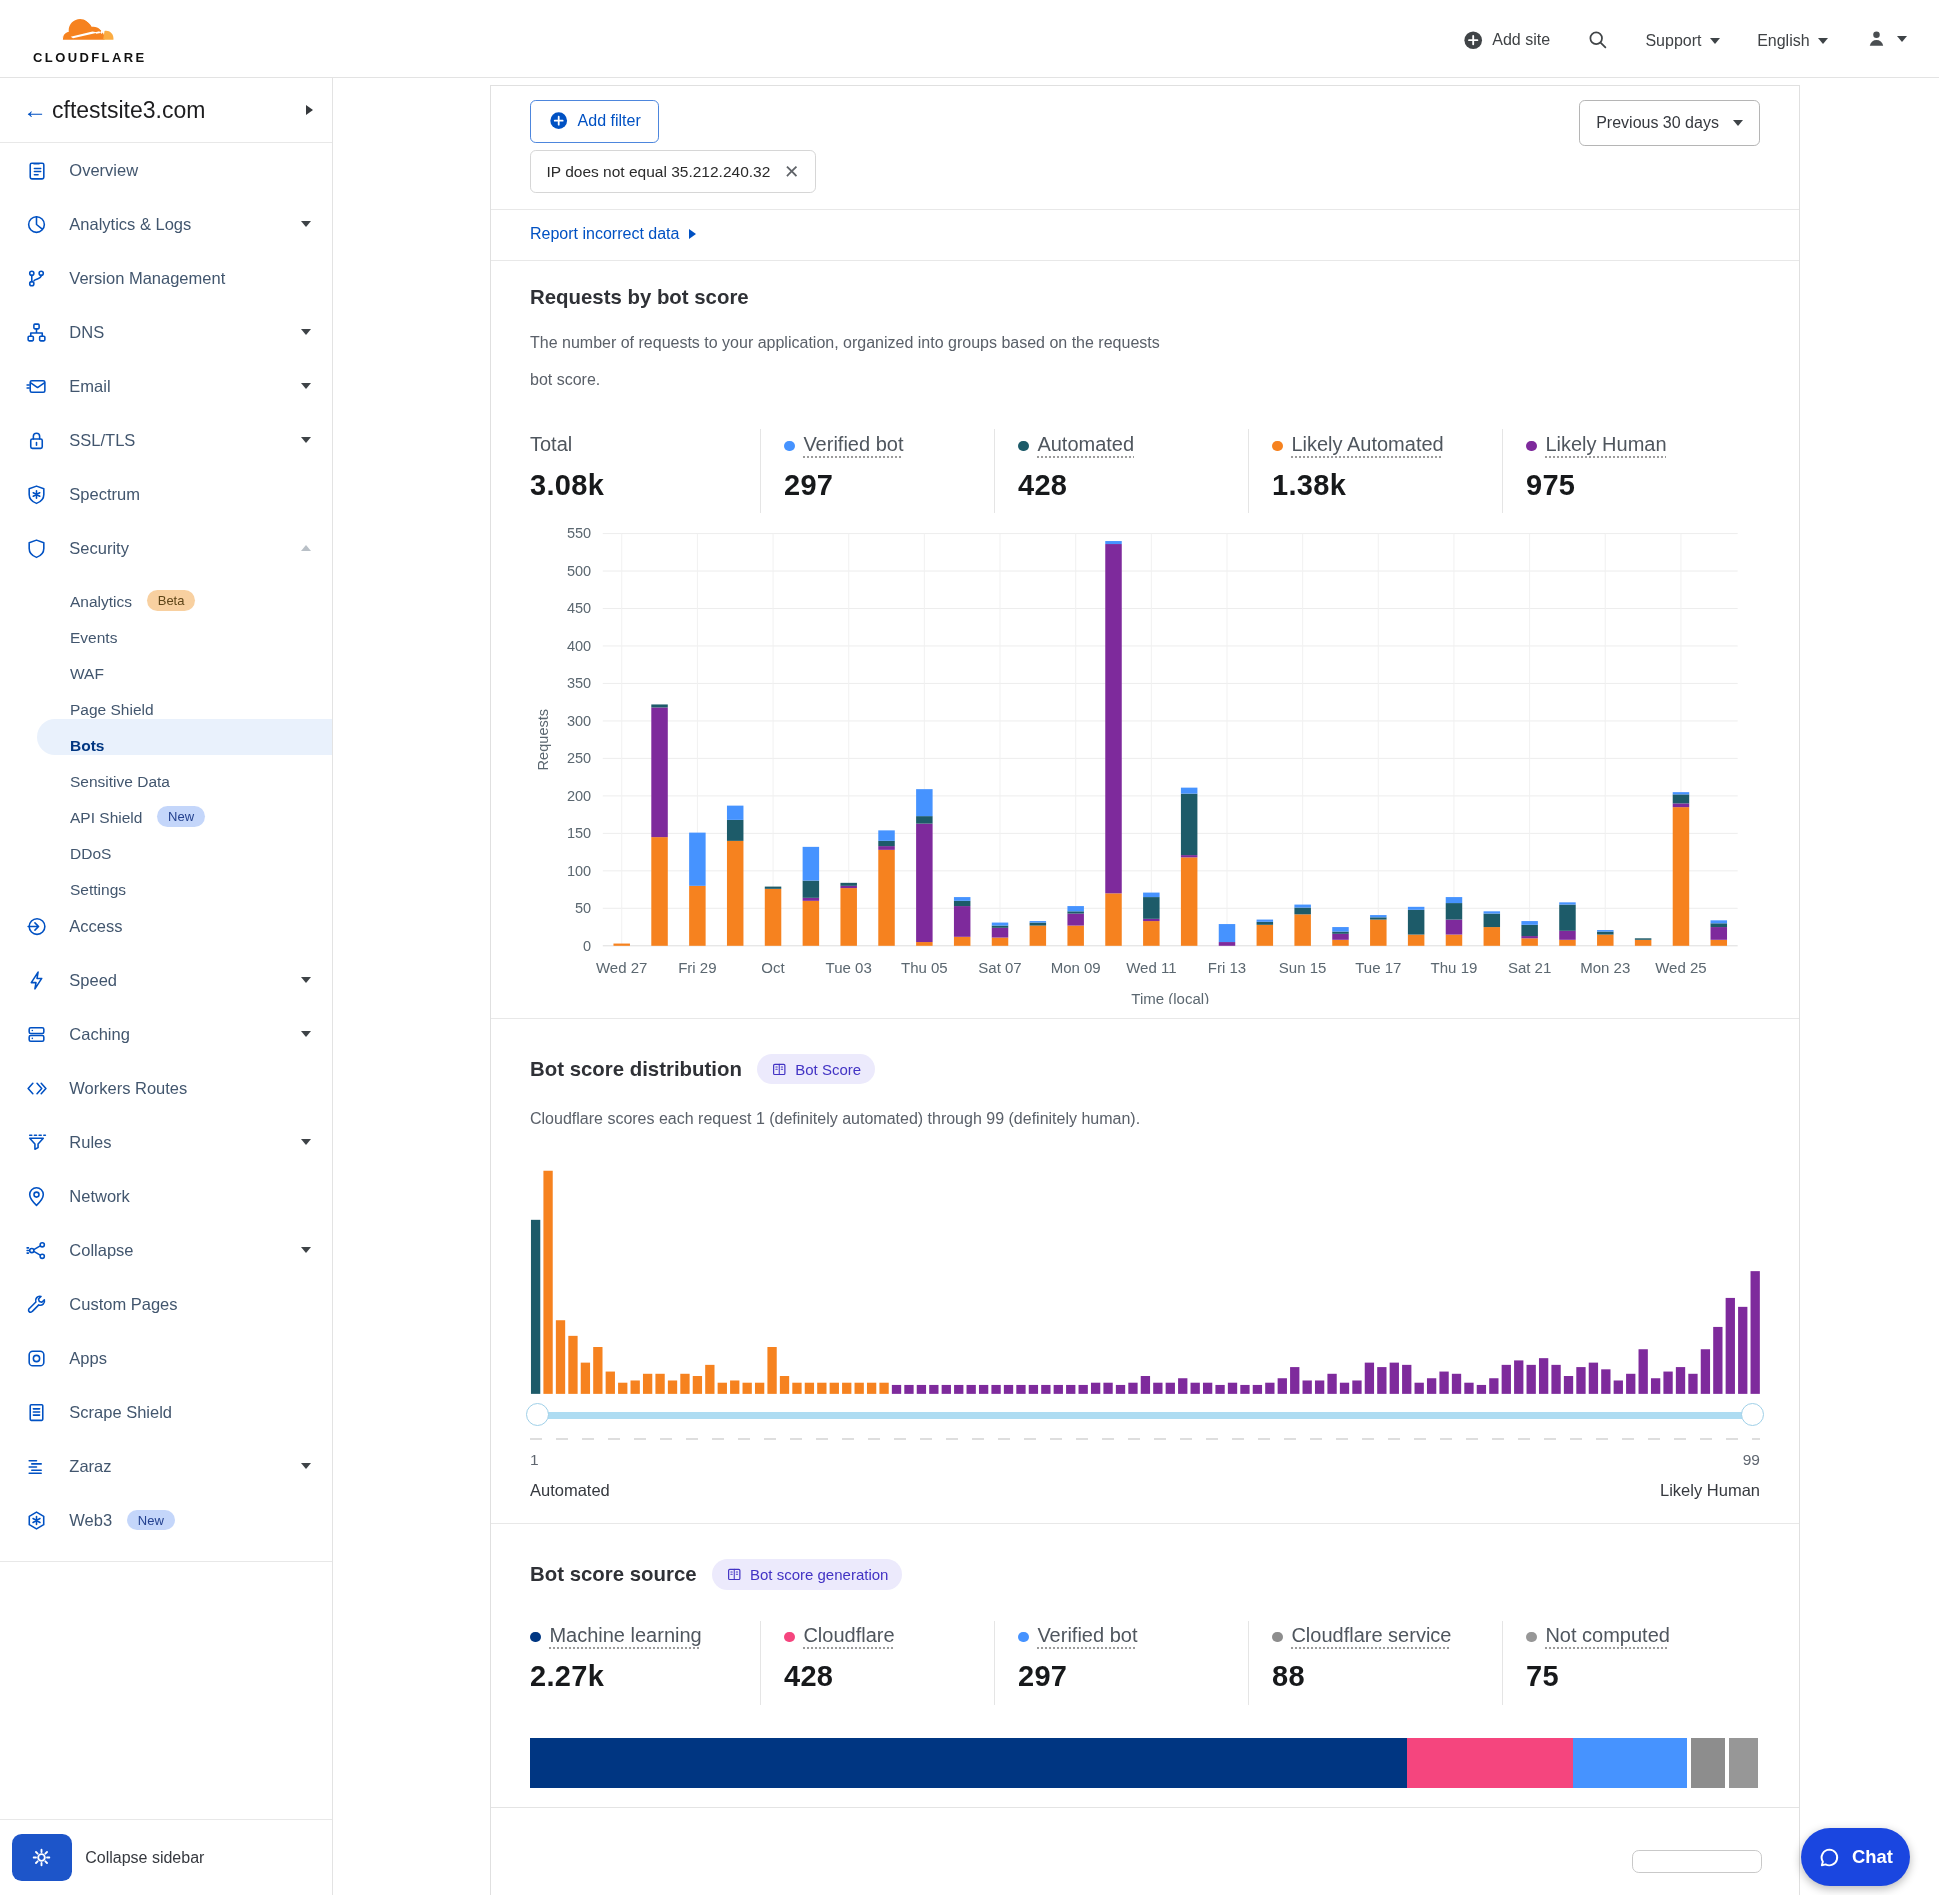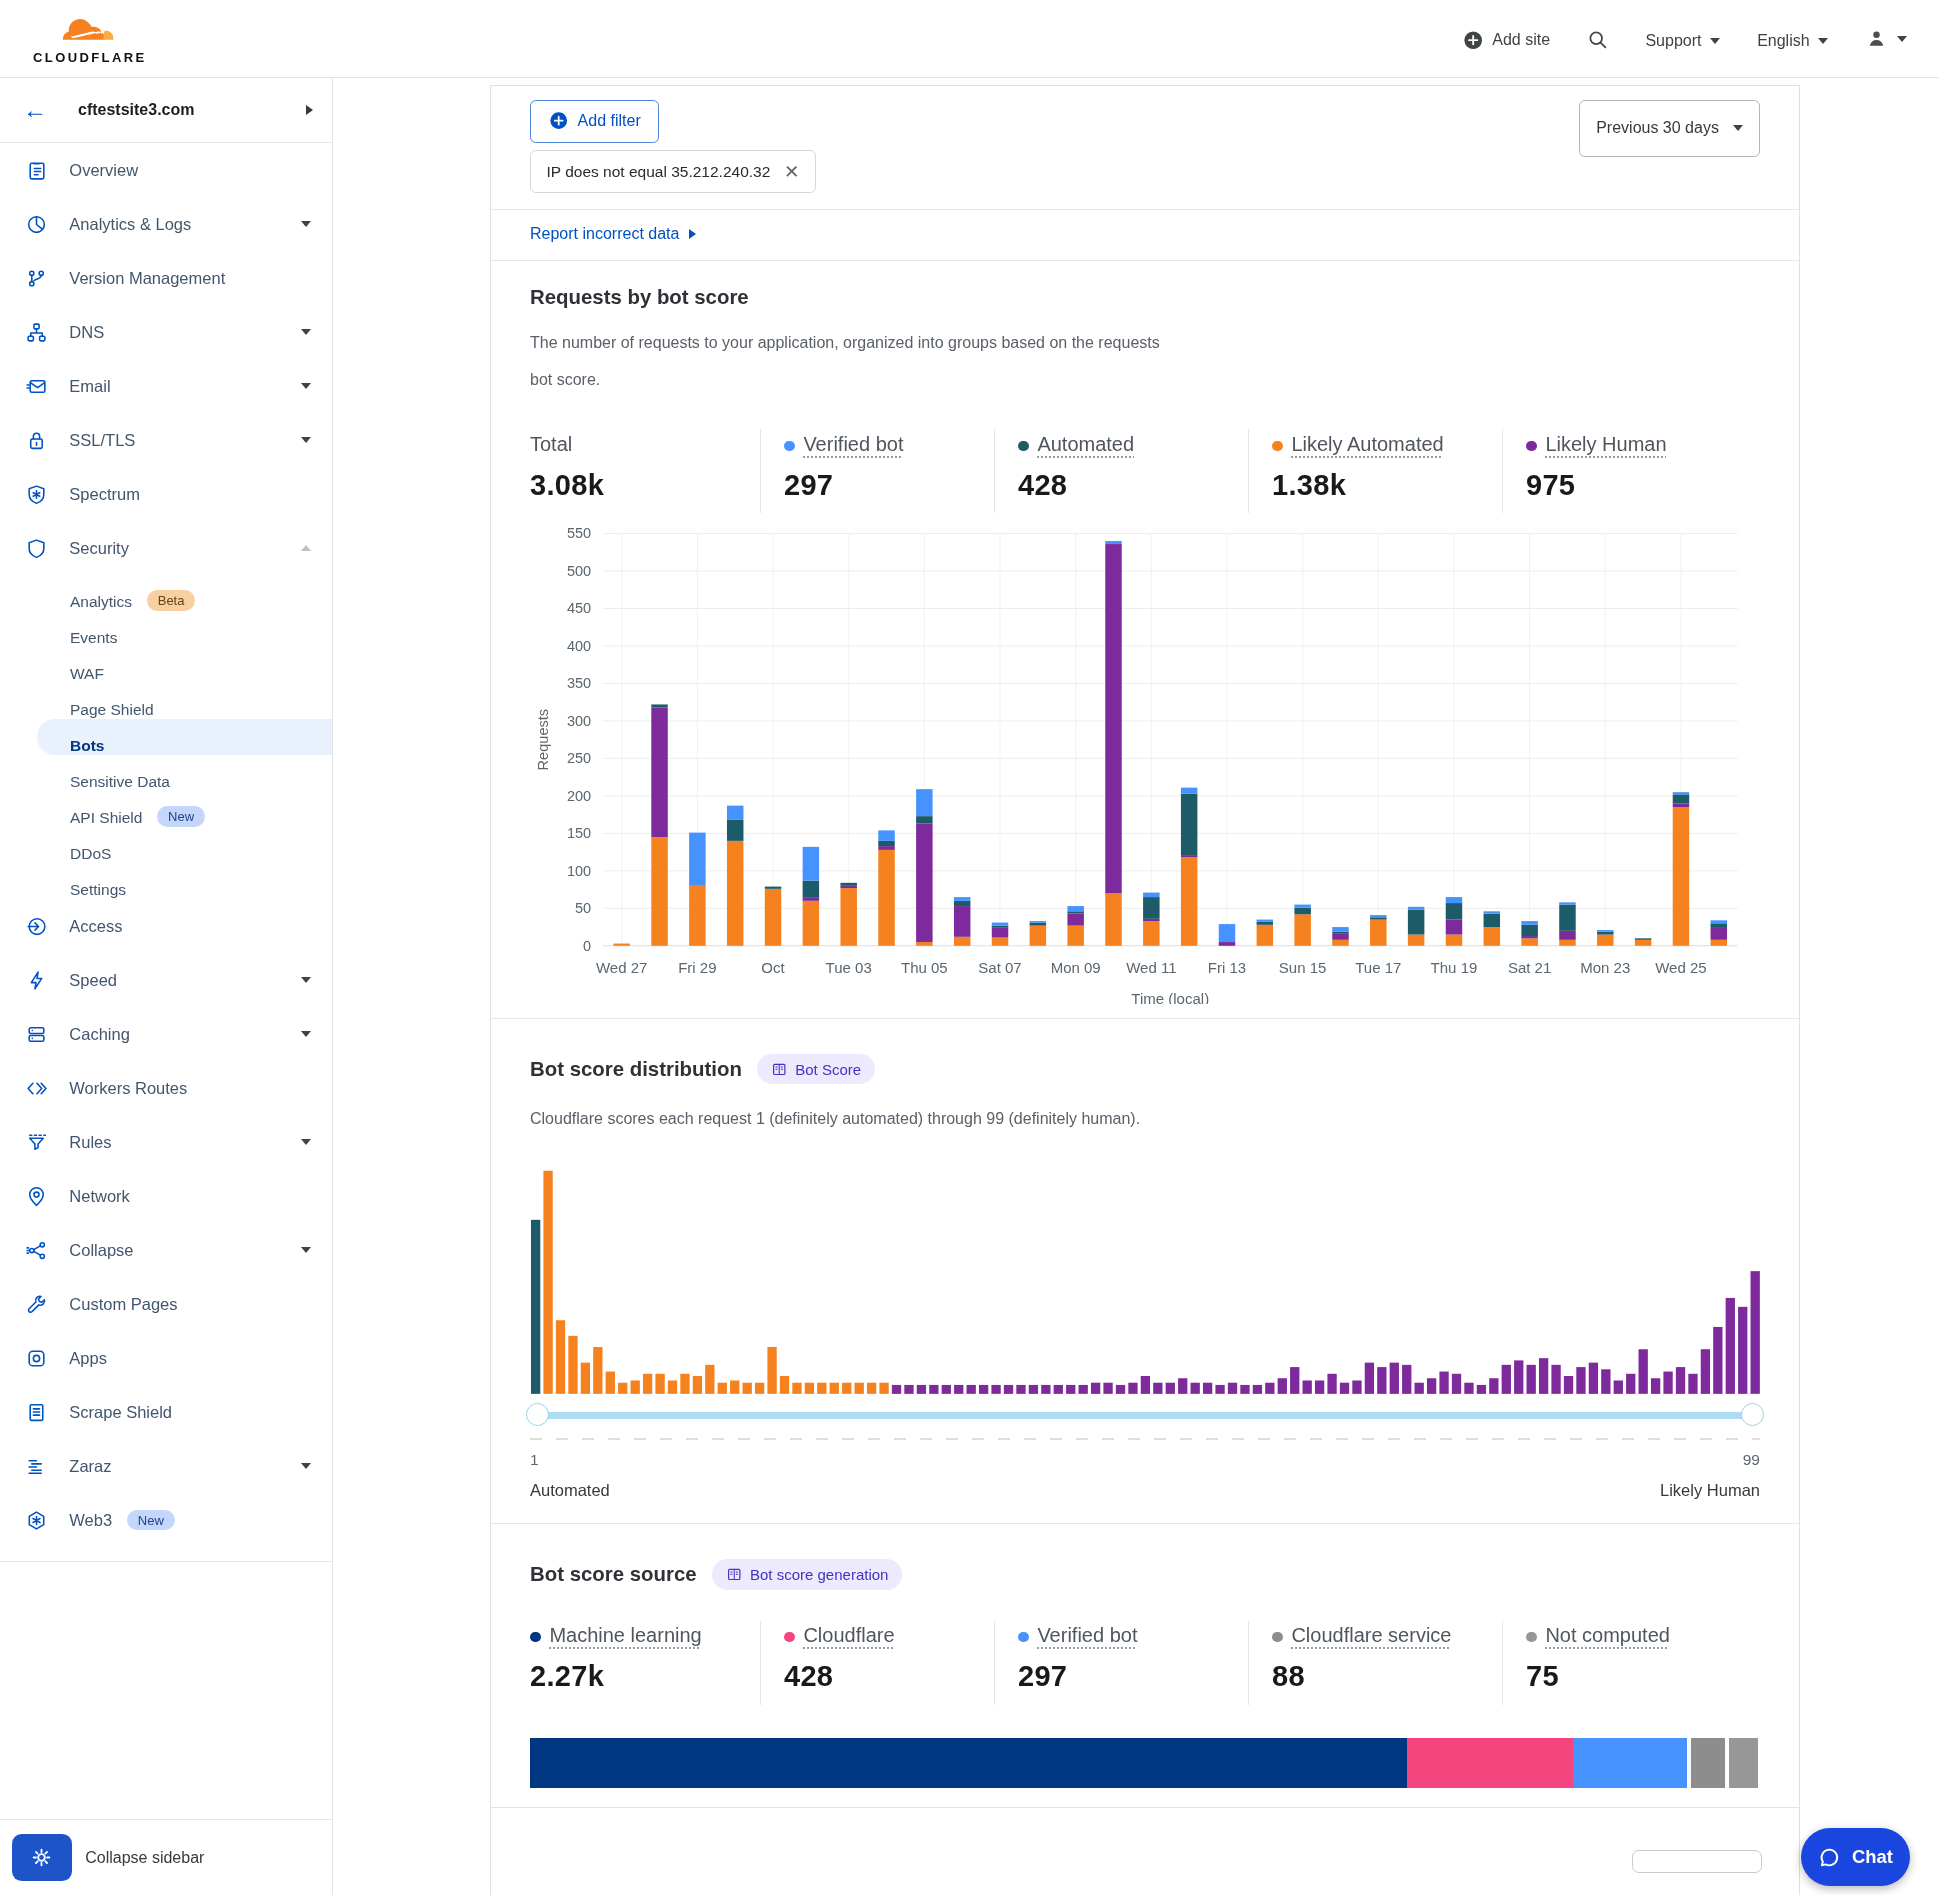--- a/index.html
+++ b/index.html
@@ -15,21 +15,21 @@
   .brand{display:flex;flex-direction:column;align-items:center;line-height:1}
   .brand-text{font-size:13px;font-weight:bold;letter-spacing:2.4px;color:#111;margin-top:1px}
   .topnav{display:flex;align-items:flex-end;gap:37px;color:#3f4245;font-size:16px}
   .topnav-item{display:flex;align-items:center;gap:8.7px;cursor:pointer}
   .caret-dn{width:0;height:0;border-left:5.8px solid transparent;border-right:5.8px solid transparent;border-top:6.8px solid #3e4347}
   .caret-dn.lt{border-top-color:#9aa3ad;border-top:none;border-bottom:6.8px solid #b9c0c7}
   
   .sidebar{position:absolute;top:78px;left:0;width:333px;bottom:0;background:#fff;border-right:1px solid #e3e3e3;box-sizing:border-box;z-index:5}
   .site-row{height:64px;display:flex;align-items:center;padding:0 19.4px 0 23px;border-bottom:1px solid #e8e8e8}
   .back-arrow{color:#0051c3;font-size:24px;line-height:1;font-weight:bold}
-  .site-name{margin-left:31px;font-weight:bold;font-size:16px;color:#1d1d1f;flex:1}
+  .site-name{margin-left:5px;font-weight:normal;font-size:23px;color:#1d1d1f;flex:1}
   .site-caret{width:0;height:0;border-top:5.8px solid transparent;border-bottom:5.8px solid transparent;border-left:7.8px solid #35383b}
   .nav{position:absolute;top:65px;left:0;right:0;bottom:76px;overflow:hidden}
   .nav-item{height:54px;display:flex;align-items:center;padding:0 21.3px 0 25px;color:#42566e;font-size:16.5px;cursor:pointer}
   .nav-icon{width:23px;height:23px;margin-right:21.3px;flex:none}
   .nav-icon svg{width:23px;height:23px;stroke:#0051c3;fill:none;stroke-width:1.5;stroke-linecap:round;stroke-linejoin:round}
   .nav-sub{height:36px;display:flex;align-items:flex-end;padding:0 21.3px 0 70px;color:#42566e;font-size:15.5px;cursor:pointer}
   .nav-sub.selected{background:#e9f1fc;border-radius:18.4px 0 0 18.4px;margin-left:37px;padding-left:33px;font-weight:bold;color:#003681}
   .nav-caret{margin-left:auto}
   .badge{margin-left:15px;font-size:13px;padding:3.9px 10.7px;border-radius:12.6px;line-height:1}
   .badge-beta{background:#f8d0a0;color:#5e4518}
@@ -43,21 +43,21 @@
     border:1px solid #e0e0e0;border-bottom:none;box-sizing:border-box;z-index:1}
   .sec{padding:0 39px;box-sizing:border-box}
   .sec + .sec{border-top:1px solid #e8e8e8}
   .sec-filters{padding:13.6px 39px 15.5px 39px;position:relative}
   .btn-addfilter{display:inline-flex;align-items:center;gap:9.7px;height:43px;padding:0 17.5px;
     border:1px solid #4d86dd;border-radius:5.8px;color:#0051c3;font-size:16px;background:#fff;cursor:pointer}
   .chip-row{margin-top:7.8px}
   .chip{display:inline-flex;align-items:center;gap:13.6px;height:41px;padding:0 15.5px;border:1px solid #d6d6d6;
     border-radius:5.8px;font-size:15.5px;color:#2b2b2b;background:#fff}
   .chip-x{color:#5f6368;font-size:18.4px;line-height:1;cursor:pointer}
-  .range-btn{position:absolute;right:39px;top:13.6px;height:57px;padding:0 16.5px;border:1px solid #b5b5b5;border-radius:5.8px;
+  .range-btn{position:absolute;right:39px;top:13.6px;height:46px;padding:0 16.5px;border:1px solid #b5b5b5;border-radius:5.8px;
     display:flex;align-items:center;gap:13.6px;font-size:16px;color:#36393f;background:#fff;cursor:pointer}
   .sec-report{padding:15.5px 39px 16.5px 39px}
   .report-link{color:#0051c3;font-size:16px;display:inline-flex;align-items:center;gap:9.7px;cursor:pointer}
   .tri-right{width:0;height:0;border-top:5.8px solid transparent;border-bottom:5.8px solid transparent;border-left:7.8px solid #0051c3}
   .sec-requests{padding-top:25px;padding-bottom:13.6px}
   .card-title{font-size:20.4px;font-weight:bold;color:#2f3136}
   .title-row{display:flex;align-items:center}
   .card-desc{margin-top:15.5px;font-size:16px;color:#5a6069;line-height:37px;max-width:640px}
   .stats-row{display:flex;margin-top:31px}
   .stat-col{padding:3.9px 0 11.6px 0;box-sizing:border-box}

